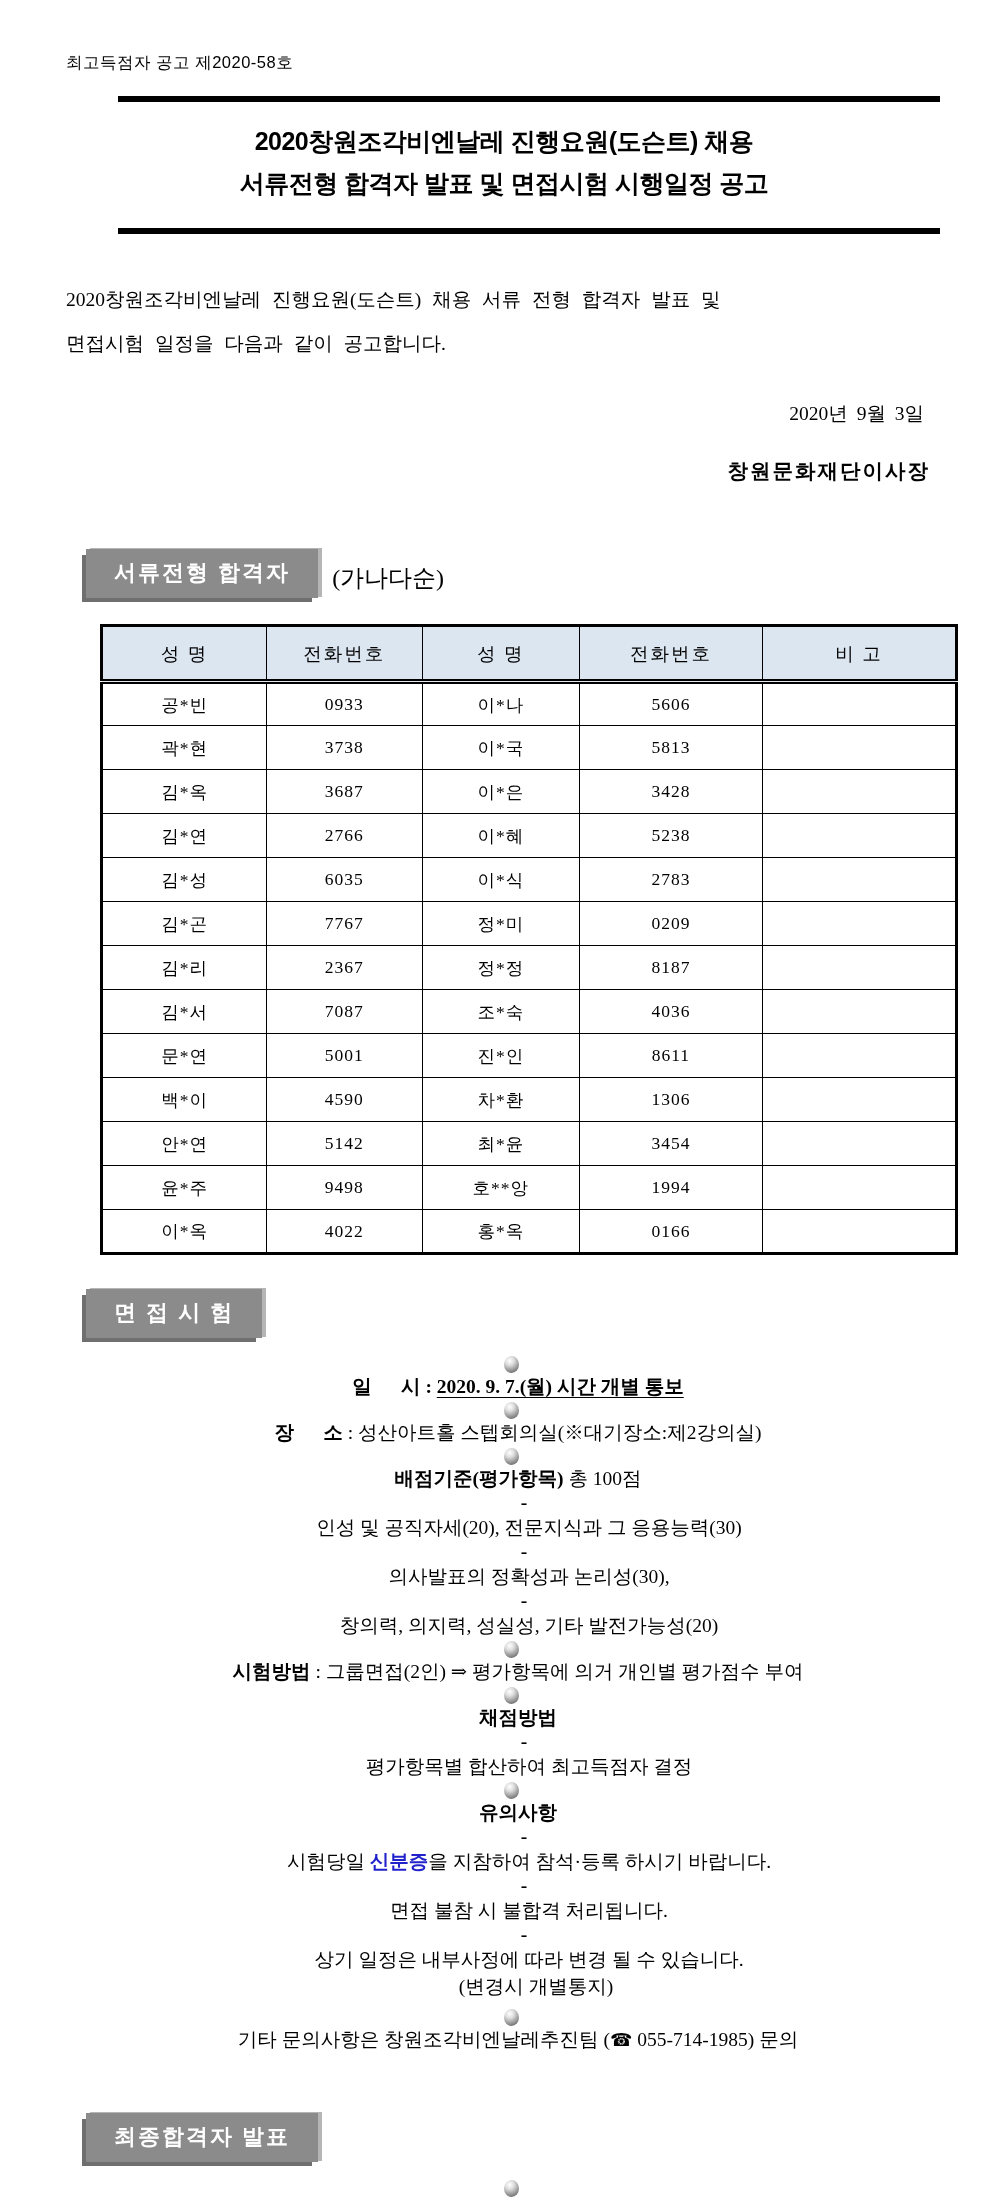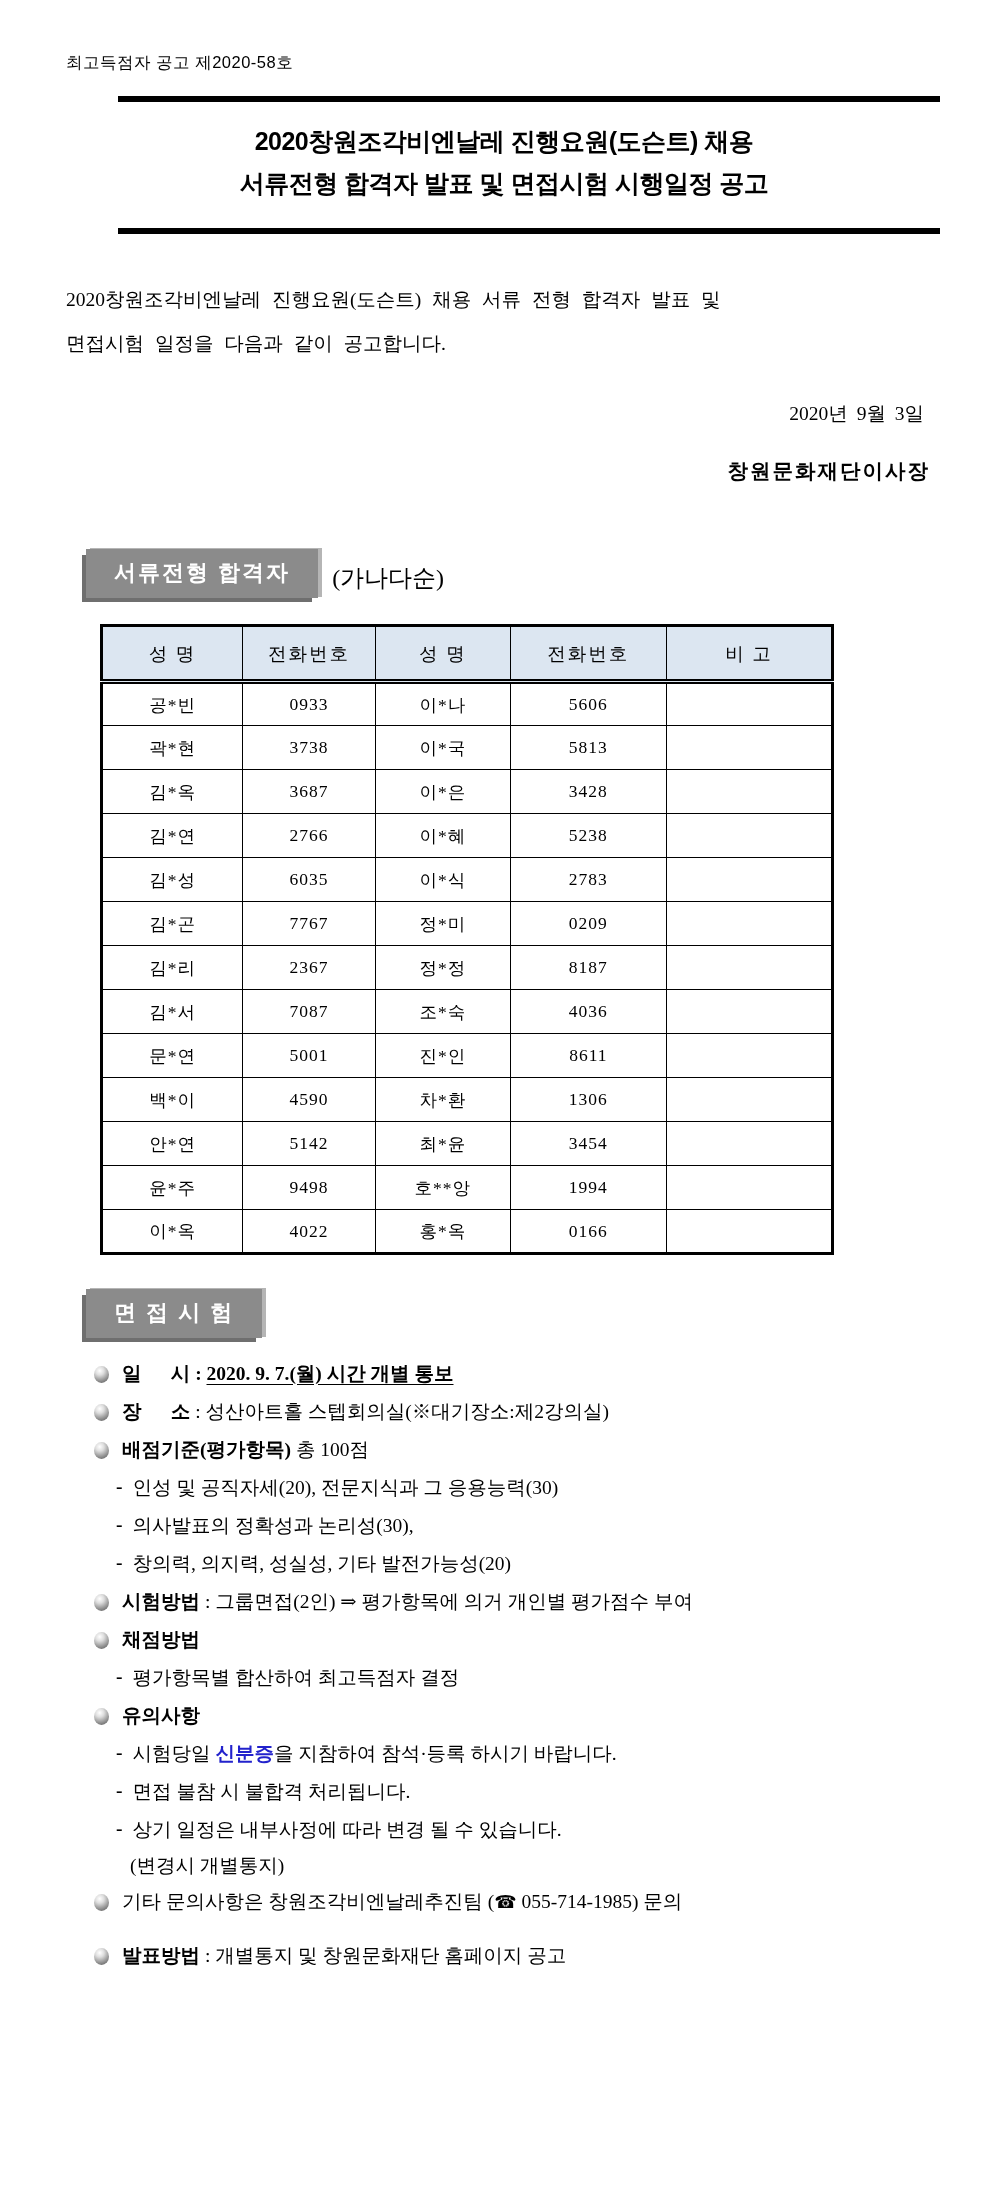--- a/index.html
+++ b/index.html
@@ -53,36 +53,36 @@
     box-shadow:-5px 5px 0 -1px #6f6f6f, 4px -1px 0 0 #b5b5b5;
   }
   .sec-header.mt-interview { margin-top:34px; }
   .sec-header.mt-final { margin-top:60px; }
   .order-note {
     display:inline-block; margin-left:14px; font-size:24px; vertical-align:-6px;
   }
 
   table.pass-table {
     margin-top:26px; margin-left:34px;
-    width:734px; border-collapse:collapse;
+    width:858px; border-collapse:collapse;
     border:3px solid #000;
   }
   .pass-table th {
     background:#dce6f1; height:56px;
     font-weight:normal; font-size:18.5px; letter-spacing:2px;
     border:1px solid #000; border-bottom:5px double #000;
   }
   .pass-table td {
     height:44px; text-align:center;
     font-size:17.5px; letter-spacing:1px;
     border:1px solid #000;
   }
 
   .items { margin-top:16px; padding-left:28px; }
-  .bullet { display:flex; align-items:center; min-height:38px; font-size:19.5px; }
+  .bullet { display:flex; align-items:center; min-height:38px; font-size:19.5px;flex-direction:column; }
   .bullet .parts { white-space:pre-wrap; }
   .bullet.main { }
   .bullet.sub { padding-left:22px; }
   .bullet.note { padding-left:36px; min-height:34px; }
   .sphere {
     flex:0 0 auto; width:15px; height:17px; border-radius:50%;
     margin-right:13px; margin-top:2px;
     background:radial-gradient(circle at 38% 28%, #ffffff 0%, #dedede 28%, #a0a0a0 58%, #6a6a6a 85%, #555555 100%);
   }
   .dash { margin-right:10px; font-weight:bold; }
@@ -289,20 +289,23 @@
       </div>
       <div class="bullet note">
         <span class="parts"><span>(변경시 개별통지)</span></span>
       </div>
       <div class="bullet main">
         <span class="sphere"></span>
         <span class="parts"><span>기타 문의사항은 창원조각비엔날레추진팀 (</span><span class="phone">☎</span><span> 055-714-1985) 문의</span></span>
       </div>
     </div>
 
+  <div>
+    <div class="sec-header mt-final">최종합격자 발표</div>
+  </div>
   <div class="items">
       <div class="bullet main">
         <span class="sphere"></span>
         <span class="parts"><span class="b">발표방법</span><span> : 개별통지 및 창원문화재단 홈페이지 공고</span></span>
       </div>
     </div>
 
 </div>
 
 </body></html>

